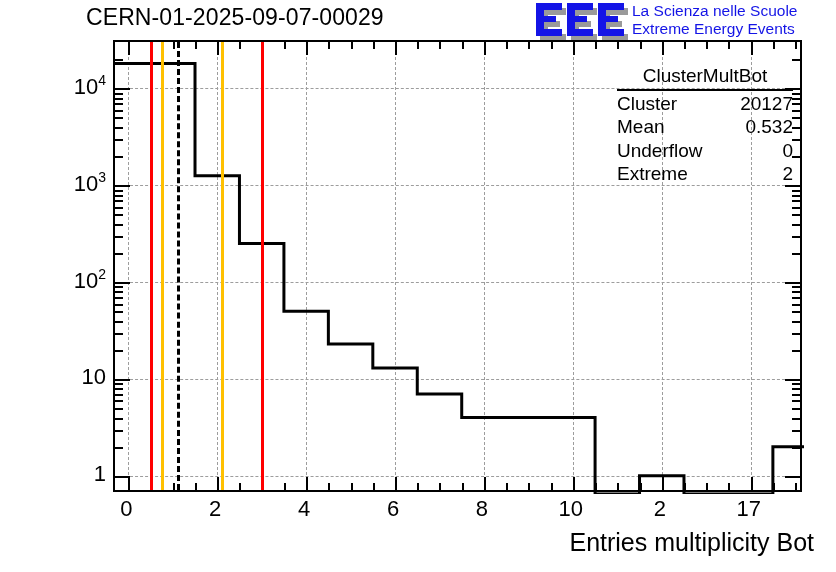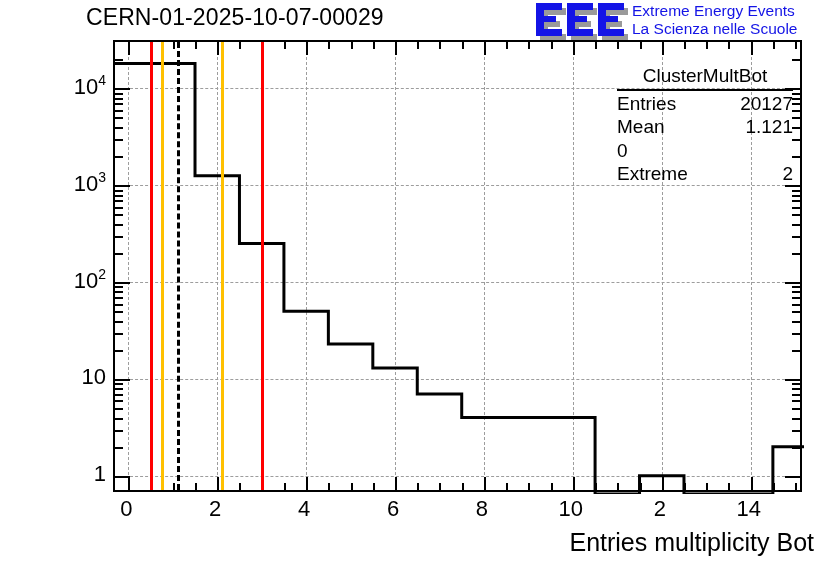--- a/index.html
+++ b/index.html
@@ -81,21 +81,21 @@
     margin-bottom:1px;white-space:nowrap;
   }
   .stat-row{display:flex;justify-content:space-between;white-space:nowrap;}
   .stat-row .k{padding-right:6px;}
 </style>
 </head>
 <body>
 
 <div id="canvas">
 
-  <div id="title">CERN-01-2025-10-07-00029</div>
+  <div id="title">CERN-01-2025-09-07-00029</div>
 
   <div id="logo">
     <div id="logo-mark">
         <div class="eee-letter" style="left: 0px;">
           <div class="bar shadow" style="left: 4px; top: 5px; width: 26px; height: 7px;"></div>
           <div class="bar shadow" style="left: 4px; top: 18px; width: 20px; height: 6px;"></div>
           <div class="bar shadow" style="left: 4px; top: 31px; width: 26px; height: 7px;"></div>
           <div class="bar shadow" style="left: 4px; top: 5px; width: 8px; height: 33px;"></div>
           <div class="bar" style="left: 0px; top: 0px; width: 26px; height: 7px;"></div>
           <div class="bar" style="left: 0px; top: 13px; width: 20px; height: 6px;"></div>
@@ -117,22 +117,22 @@
           <div class="bar shadow" style="left: 4px; top: 18px; width: 20px; height: 6px;"></div>
           <div class="bar shadow" style="left: 4px; top: 31px; width: 26px; height: 7px;"></div>
           <div class="bar shadow" style="left: 4px; top: 5px; width: 8px; height: 33px;"></div>
           <div class="bar" style="left: 0px; top: 0px; width: 26px; height: 7px;"></div>
           <div class="bar" style="left: 0px; top: 13px; width: 20px; height: 6px;"></div>
           <div class="bar" style="left: 0px; top: 26px; width: 26px; height: 7px;"></div>
           <div class="bar" style="left: 0px; top: 0px; width: 8px; height: 33px;"></div>
         </div>
       </div>
     <div id="logo-text">
+      <div>La Scienza nelle Scuole</div>
       <div>Extreme Energy Events</div>
-      <div>La Scienza nelle Scuole</div>
     </div>
   </div>
 
   <div id="frame">
     <div id="gridlayer">
         <div class="grid-v" style="left: 13.3355px;"></div>
         <div class="grid-v" style="left: 102.239px;"></div>
         <div class="grid-v" style="left: 191.142px;"></div>
         <div class="grid-v" style="left: 280.045px;"></div>
         <div class="grid-v" style="left: 368.948px;"></div>
@@ -298,42 +298,43 @@
   </div>
 
   <div id="axislabels">
       <div class="xlab" style="left: 126.335px;">0</div>
       <div class="xlab" style="left: 215.239px;">2</div>
       <div class="xlab" style="left: 304.142px;">4</div>
       <div class="xlab" style="left: 393.045px;">6</div>
       <div class="xlab" style="left: 481.948px;">8</div>
       <div class="xlab" style="left: 570.852px;">10</div>
       <div class="xlab" style="left: 659.755px;">2</div>
-      <div class="xlab" style="left: 748.658px;">14</div>
+      <div class="xlab" style="left: 748.658px;">17</div>
       <div class="ylab" style="top: 473.87px; right: 730px;">1</div>
       <div class="ylab" style="top: 376.962px; right: 730px;">10</div>
       <div class="ylab" style="top: 280.053px; right: 730px;">10<sup>2</sup></div>
       <div class="ylab" style="top: 183.145px; right: 730px;">10<sup>3</sup></div>
       <div class="ylab" style="top: 86.237px; right: 730px;">10<sup>4</sup></div>
     </div>
 
   <div id="xtitle">Entries multiplicity Bot</div>
 
   <div id="stats">
     <div id="stats-title">ClusterMultBot</div>
     <div id="stats-rows">
         <div class="stat-row">
-          <span class="k">Entries</span>
+          <span class="k">Cluster</span>
           <span class="v">20127</span>
         </div>
         <div class="stat-row">
           <span class="k">Mean</span>
-          <span class="v">1.121</span>
+          <span class="v">0.532</span>
         </div>
         <div class="stat-row">
+          <span class="k">Underflow</span>
           <span class="v">0</span>
         </div>
         <div class="stat-row">
           <span class="k">Extreme</span>
           <span class="v">2</span>
         </div>
       </div>
   </div>
 
 </div>

